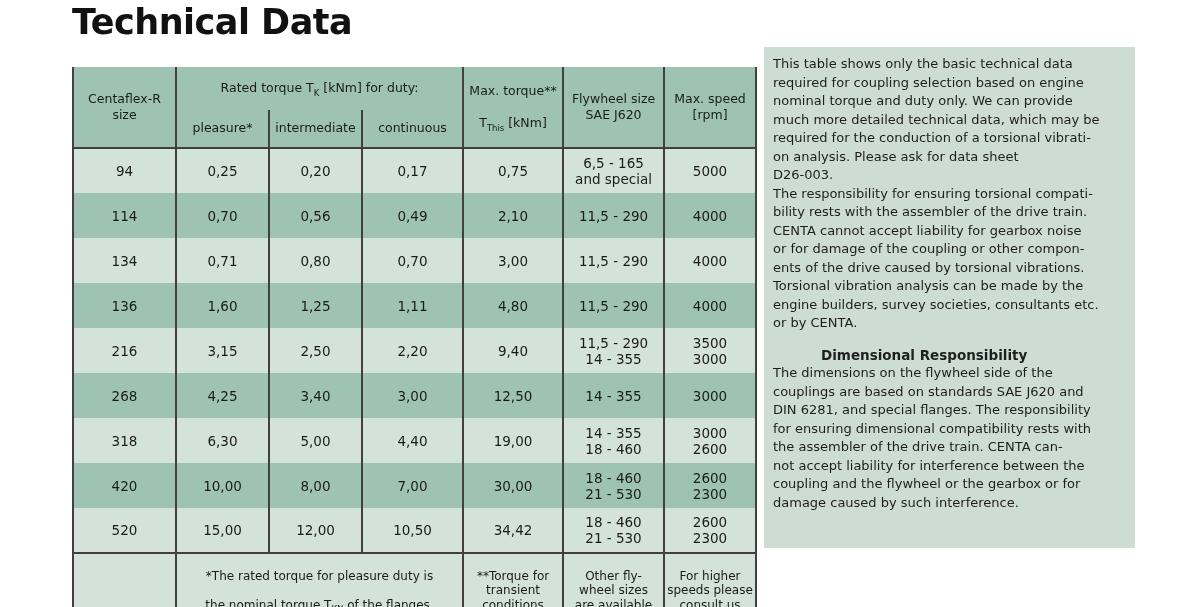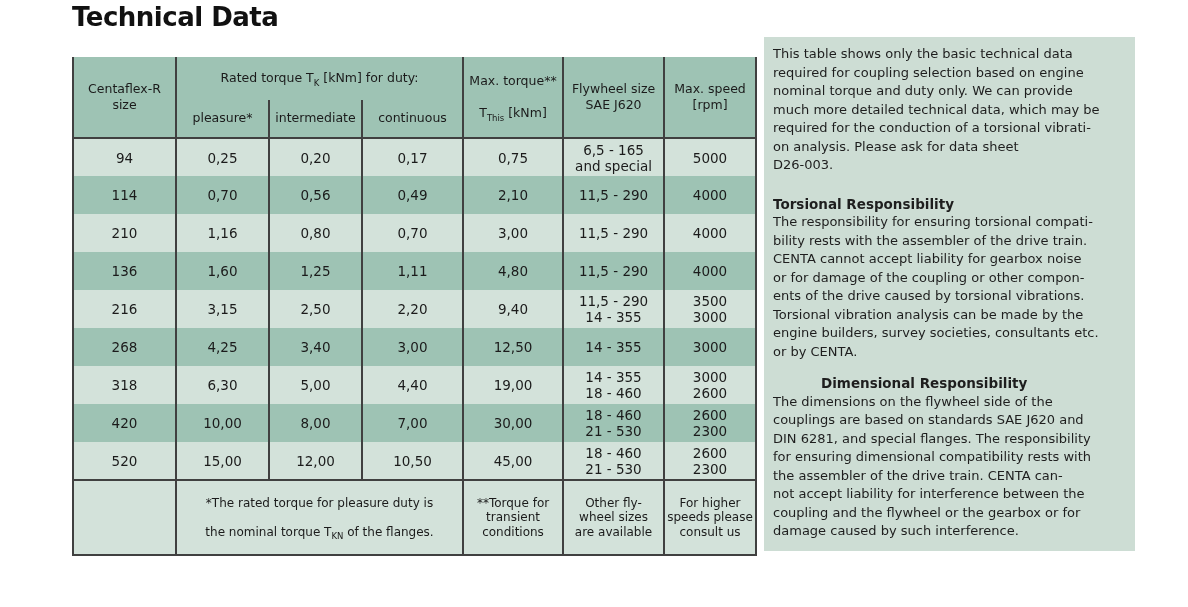--- a/index.html
+++ b/index.html
@@ -6,21 +6,21 @@
   html, body { margin: 0; padding: 0; }
   body {
     width: 1188px; height: 607px;
     background: #ffffff;
     color: #1b1b1b;
     font-family: "DejaVu Sans", "Liberation Sans", sans-serif;
     overflow: hidden;
   }
   .page-title {
     margin: 2px 0 5px 72px;
-    font-size: 26px;
+    font-size: 35px;
     font-weight: bold;
     letter-spacing: -0.5px;
     color: #111;
   }
   .content { display: flex; margin-left: 72px; gap: 7px; align-items: flex-start; }
 
   
   table.tech {
     width: 683px;
     border-collapse: collapse;
@@ -40,21 +40,21 @@
   thead th {
     background: #9ec3b4;
     font-weight: normal;
     font-size: 12.5px;
     line-height: 16px;
     white-space: pre-line;
   }
   thead tr.h-top { height: 28px; }
   thead tr.h-sub { height: 25px; }
   .bl { border-left: 2px solid #404040; }
-  tbody tr { height: 38px; }
+  tbody tr { height: 45px; }
   tbody tr:nth-child(odd)  { background: #d3e2da; }
   tbody tr:nth-child(even) { background: #9ec3b4; }
   tbody td {
     font-size: 13.5px;
     line-height: 16px;
     white-space: pre-line;
   }
   tr.notes {
     background: #9ec3b4;
     height: 44px;
@@ -130,22 +130,22 @@
         <tr>
           <td>114</td>
           <td>0,70</td>
           <td>0,56</td>
           <td>0,49</td>
           <td>2,10</td>
           <td>11,5 - 290</td>
           <td>4000</td>
         </tr>
         <tr>
-          <td>210</td>
-          <td>1,16</td>
+          <td>134</td>
+          <td>0,71</td>
           <td>0,80</td>
           <td>0,70</td>
           <td>3,00</td>
           <td>11,5 - 290</td>
           <td>4000</td>
         </tr>
         <tr>
           <td>136</td>
           <td>1,60</td>
           <td>1,25</td>
@@ -194,21 +194,21 @@
           <td>18 - 460
 21 - 530</td>
           <td>2600
 2300</td>
         </tr>
         <tr>
           <td>520</td>
           <td>15,00</td>
           <td>12,00</td>
           <td>10,50</td>
-          <td>45,00</td>
+          <td>34,42</td>
           <td>18 - 460
 21 - 530</td>
           <td>2600
 2300</td>
         </tr>
       </tbody>
     <tbody>
       <tr class="notes">
         <td></td>
         <td colspan="3">
@@ -229,21 +229,20 @@
   </table>
 
   <div class="panel">
     <p>This table shows only the basic technical data
 required for coupling selection based on engine
 nominal torque and duty only. We can provide
 much more detailed technical data, which may be
 required for the conduction of a torsional vibrati-
 on analysis. Please ask for data sheet
 D26-003.</p>
-    <h3>Torsional Responsibility</h3>
     <p>The responsibility for ensuring torsional compati-
 bility rests with the assembler of the drive train.
 CENTA cannot accept liability for gearbox noise
 or for damage of the coupling or other compon-
 ents of the drive caused by torsional vibrations.
 Torsional vibration analysis can be made by the
 engine builders, survey societies, consultants etc.
 or by CENTA.</p>
     <h3 class="second">Dimensional Responsibility</h3>
     <p>The dimensions on the flywheel side of the

